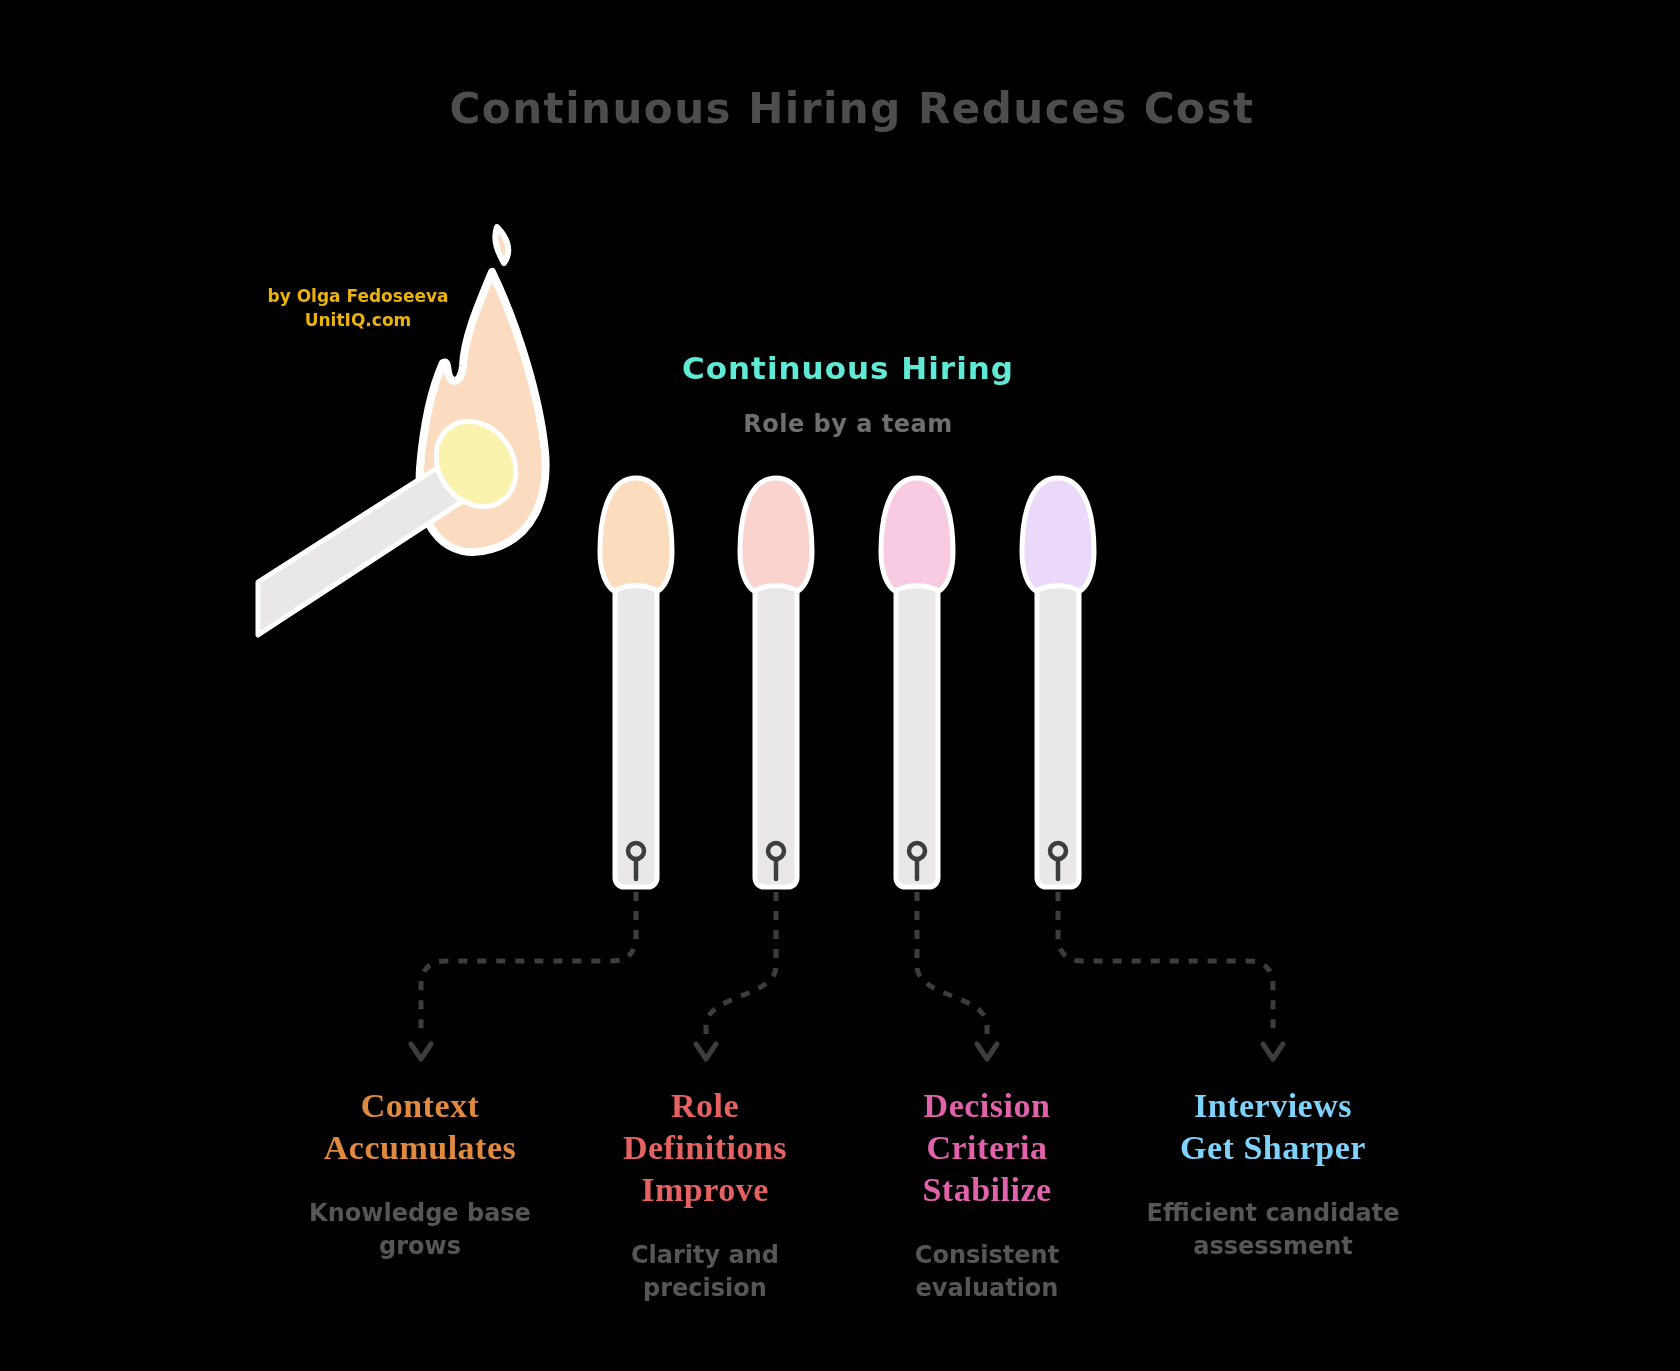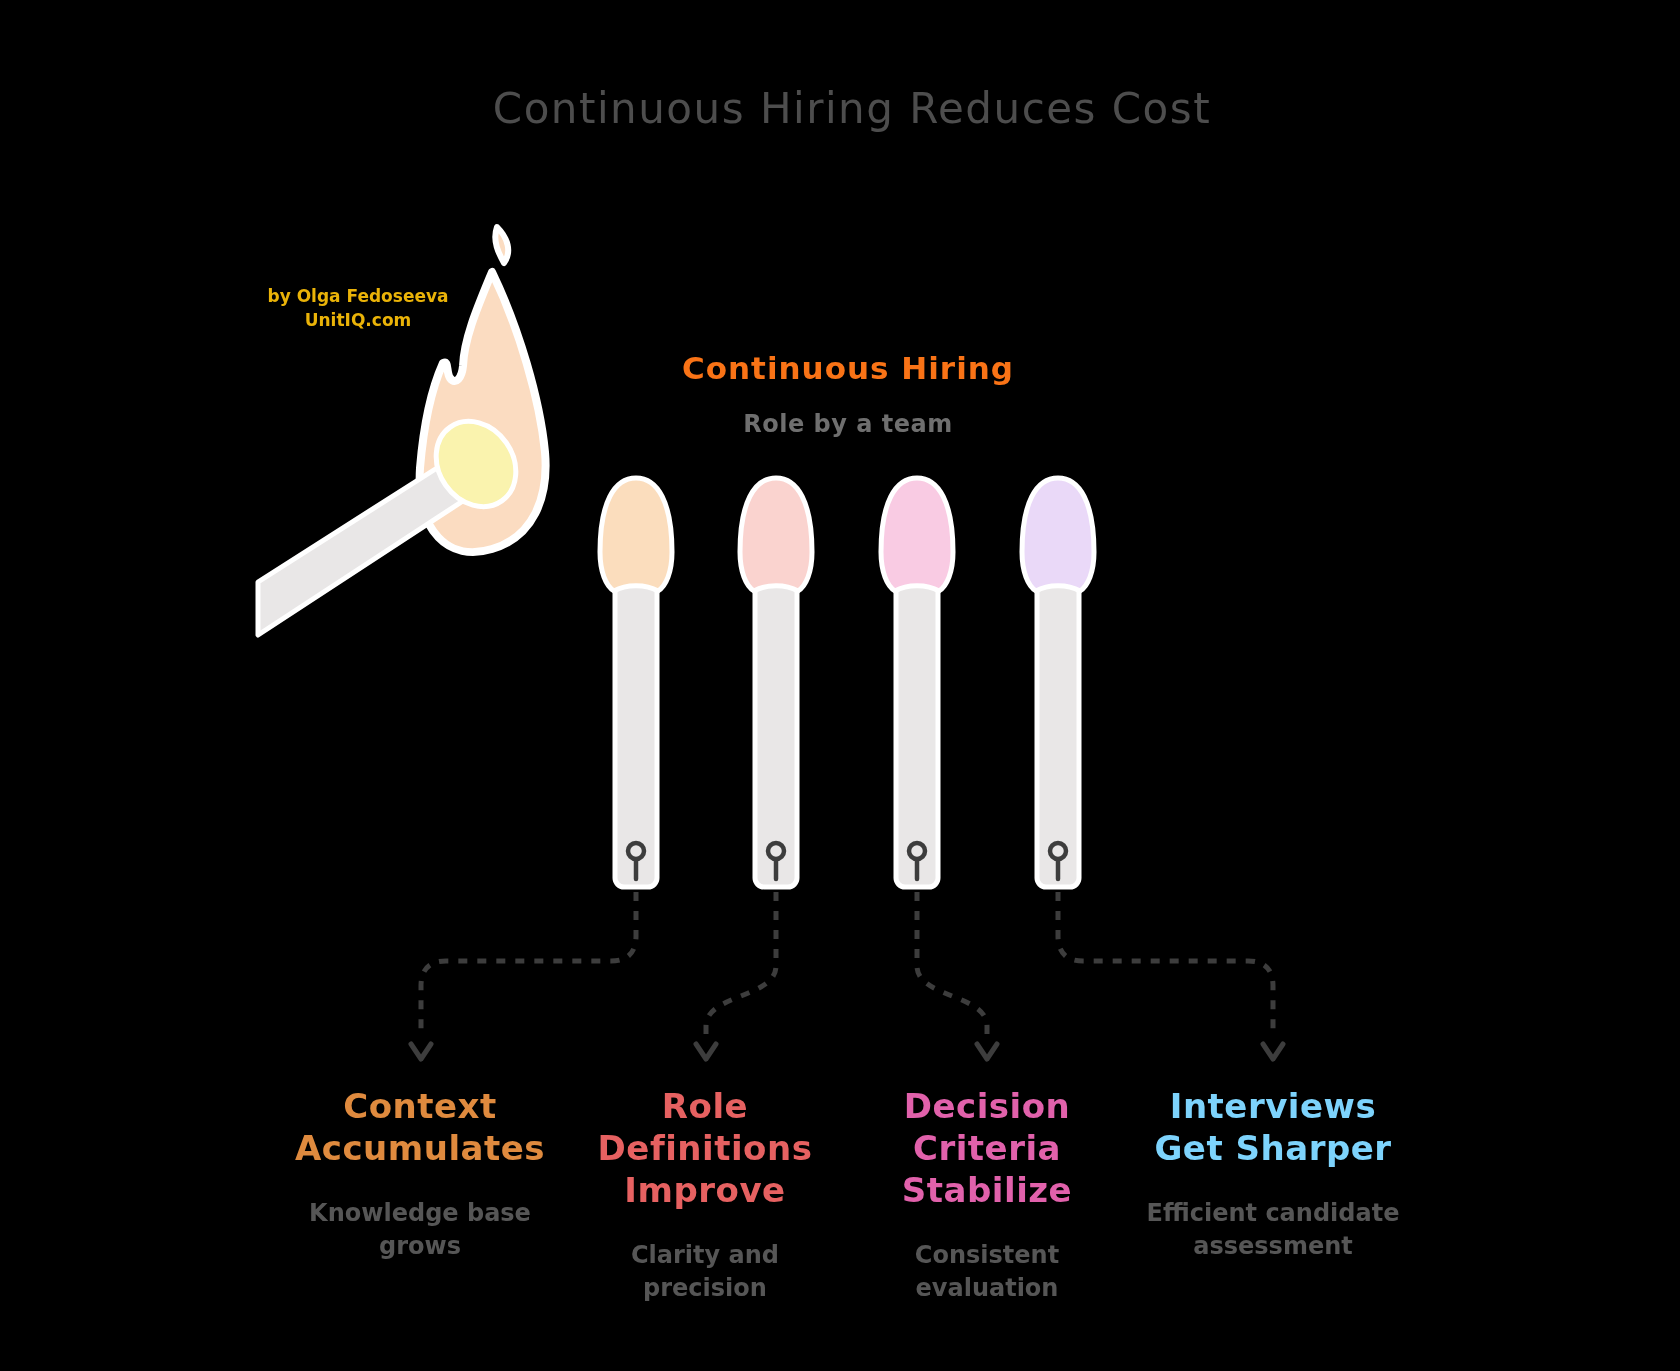--- a/index.html
+++ b/index.html
@@ -13,37 +13,37 @@
     height: 1371px;
     background: #000000;
     overflow: hidden;
     font-family: "DejaVu Sans", "Liberation Sans", sans-serif;
   }
   .abs { position: absolute; }
   .centered { transform: translateX(-50%); text-align: center; }
 
   #main-title {
     top: 84px; left: 852px;
-    font-size: 42px; font-weight: normal;
+    font-size: 42px; font-weight: bold;
     letter-spacing: 1.5px;
     color: #4d4d4d;
     white-space: nowrap;
   }
   #credit {
     top: 284px; left: 358px;
     font-size: 17px; font-weight: bold;
     line-height: 24px;
     color: #eab308;
     white-space: pre-line;
   }
   #center-heading-title {
     top: 350px; left: 848px;
     font-size: 31px; font-weight: bold;
     letter-spacing: 1px;
-    color: #f97316;
+    color: #5eead4;
     white-space: nowrap;
   }
   #center-heading-subtitle {
     top: 410px; left: 848px;
     font-size: 24px; font-weight: bold;
     letter-spacing: 0.5px;
     color: #6f6f6f;
     white-space: nowrap;
   }
 
@@ -53,20 +53,21 @@
     top: 1085px;
     width: 340px;
   }
   .label-col h3 {
     margin: 0;
     font-size: 34px;
     font-weight: bold;
     line-height: 42px;
     letter-spacing: 0.5px;
     white-space: pre-line;
+    font-family: Liberation Serif, serif;
   }
   .label-col p {
     margin: 28px 0 0 0;
     font-size: 24px;
     font-weight: bold;
     line-height: 33px;
     color: #565656;
     white-space: pre-line;
   }
 

